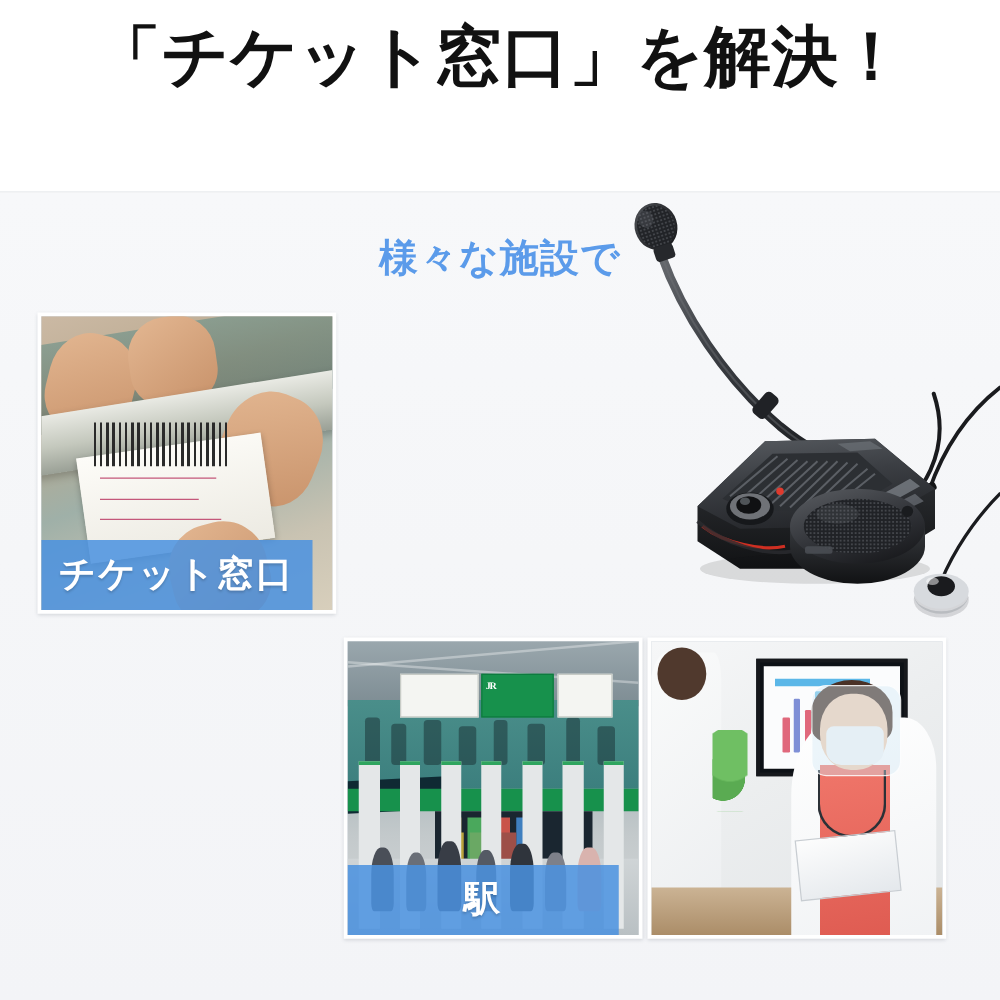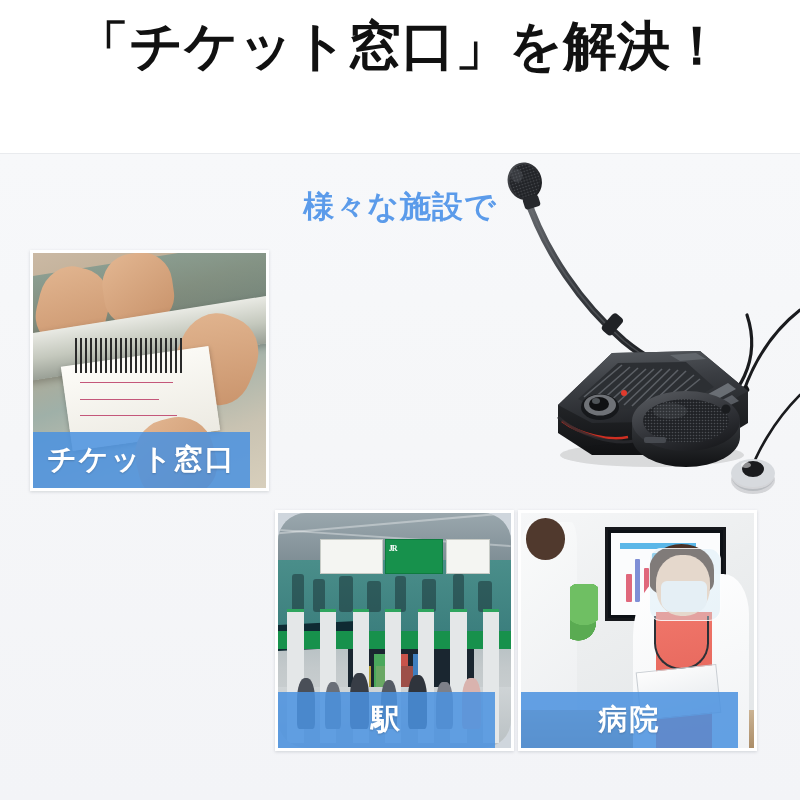--- a/index.html
+++ b/index.html
@@ -131,21 +131,21 @@
     background:#ffffff;transform:rotate(6deg);}
   .rc-head{position:absolute;left:40%;top:14%;width:28%;height:32%;border-radius:46% 46% 44% 44%;
     background:#f3cdb0;}
   .rc-hair{position:absolute;left:34%;top:7%;width:34%;height:30%;border-radius:50% 50% 30% 30%;
     background:#3b2b23;}
   .rc-pony{position:absolute;left:28%;top:26%;width:11%;height:34%;border-radius:44%;
     background:#3b2b23;transform:rotate(-8deg);}
   .rc-btn{position:absolute;width:5px;height:5px;border-radius:50%;background:#6f7f93;}
 
   
-  .ph-sta{background:linear-gradient(180deg,#b9c2c6 0%,#9fb0b5 34%,#c3c9cb 66%,#d5d8d9 100%);border-radius:28px;}
+  .ph-sta{background:linear-gradient(180deg,#b9c2c6 0%,#9fb0b5 34%,#c3c9cb 66%,#d5d8d9 100%);}
   .st-ceil{position:absolute;left:0;top:0;width:100%;height:22%;
     background:linear-gradient(180deg,#9aa7ad,#7d8c93);}
   .st-truss{position:absolute;background:rgba(255,255,255,0.35);height:2px;}
   .st-mural{position:absolute;left:0;top:20%;width:100%;height:30%;
     background:linear-gradient(180deg,#4a8e8a,#3c7f7e);}
   .st-mfig{position:absolute;border-radius:3px;background:rgba(28,52,56,0.55);}
   .st-sign{position:absolute;top:11%;height:14%;background:#f4f5f2;border:1px solid #c7cbc6;}
   .st-signA{left:18%;width:26%;}
   .st-signB{left:46%;width:24%;background:#17914c;border-color:#0e7b3f;}
   .st-signC{left:72%;width:18%;}
@@ -401,17 +401,16 @@
         <div class="hs-desk"></div>
         <div class="hs-doc"></div>
         <div class="hs-scrubs"></div>
         <div class="hs-steth"></div>
         <div class="hs-hair"></div>
         <div class="hs-head"></div>
         <div class="hs-mask"></div>
         <div class="hs-shield"></div>
         <div class="hs-tablet"></div>
       </div>
-      <div class="cap">病院</div>
     </div>
   </div>
 
 </div>
 
 </body></html>

